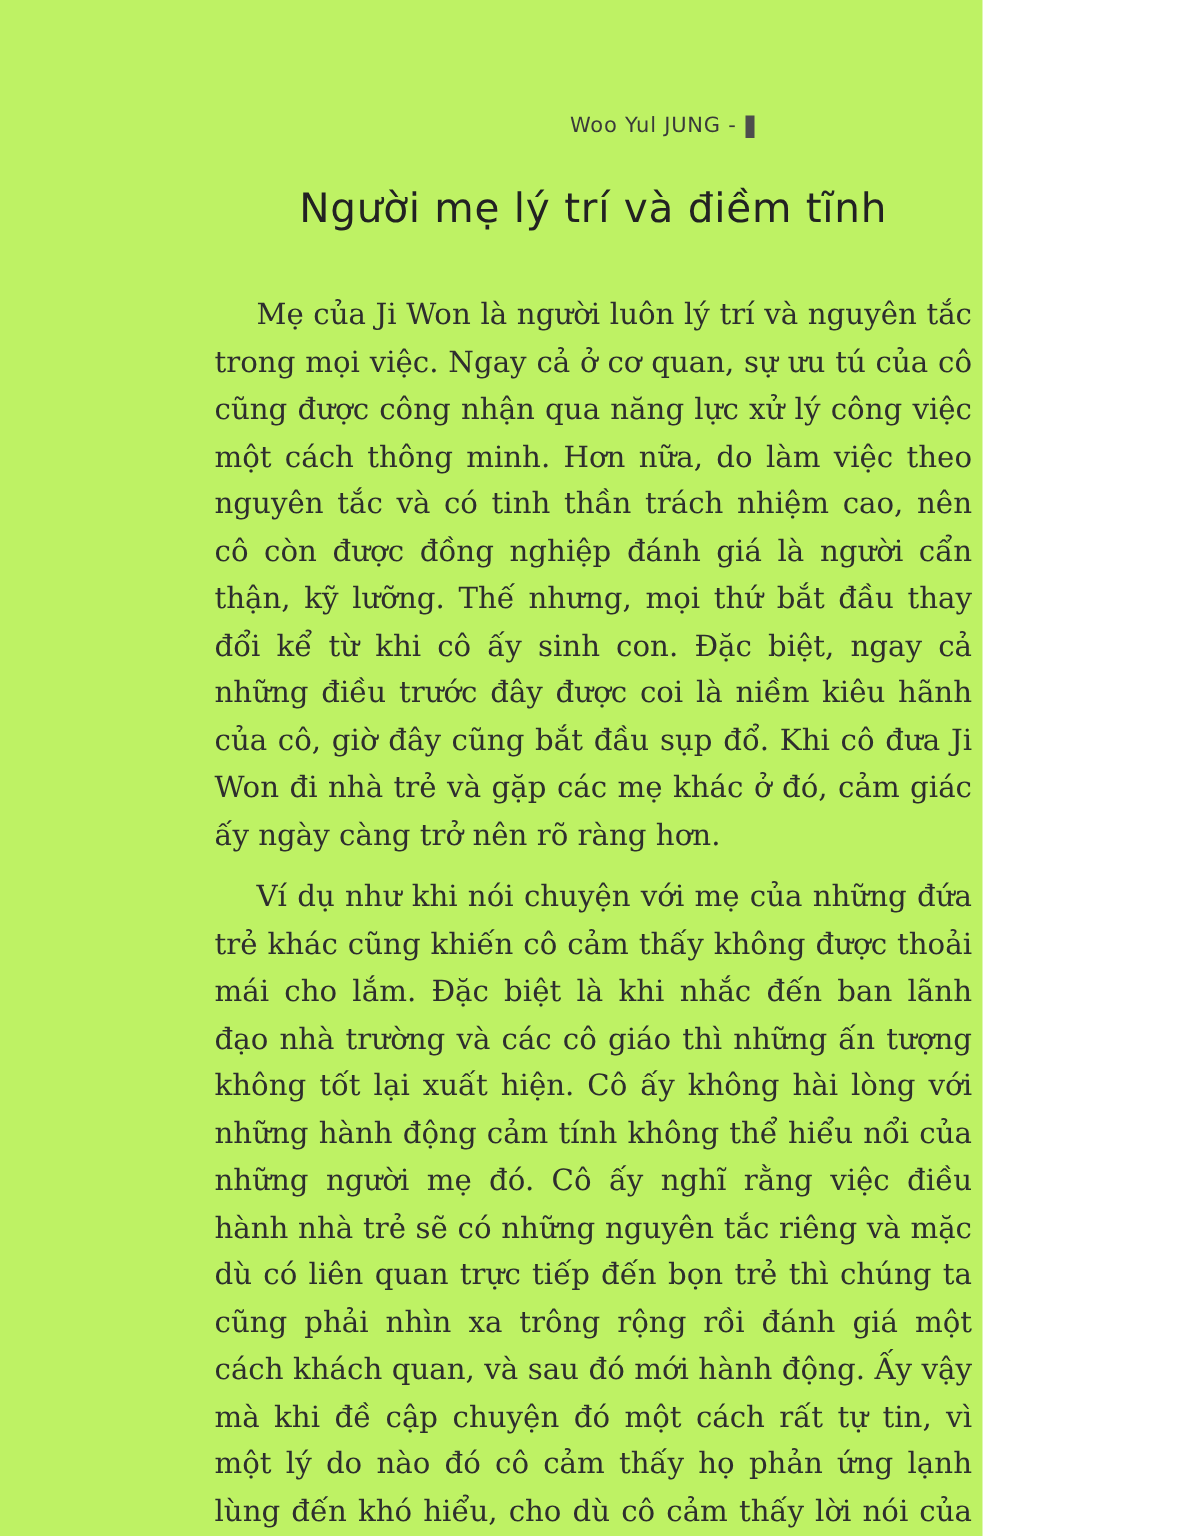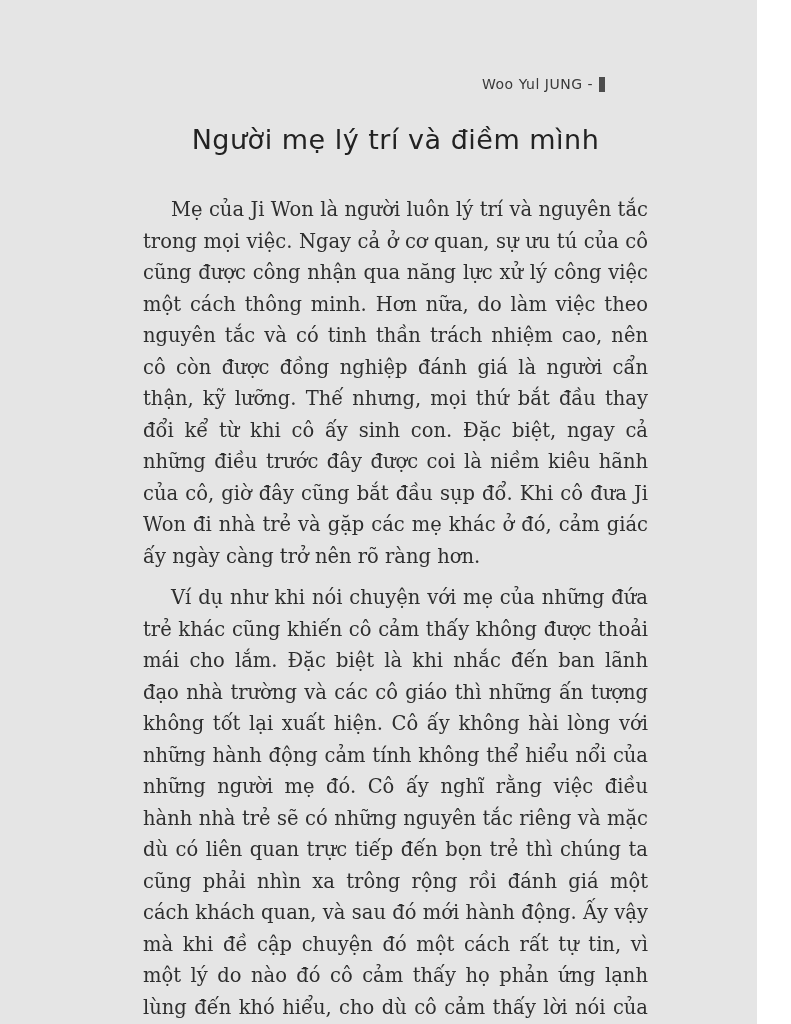--- a/index.html
+++ b/index.html
@@ -2,23 +2,23 @@
 <html lang="vi"><head>
 <meta charset="utf-8">
 <style>
   html, body {
     margin: 0;
     padding: 0;
     background: #ffffff;
   }
   .page {
     position: relative;
-    width: 757px;
+    width: 655px;
     height: 1024px;
-    background: #e5e5e5;
+    background: #bef264;
     overflow: hidden;
     font-family: "DejaVu Serif", "Liberation Serif", serif;
     color: #2e2e2e;
   }
   .running-head {
     position: absolute;
     top: 76px;
     right: 152px;
     font-family: "DejaVu Sans", "Liberation Sans", sans-serif;
     font-size: 14px;
@@ -66,21 +66,21 @@
 </head>
 <body>
 
 <div class="page">
 
   <div class="running-head">
     <span>Woo Yul JUNG -</span>
     <span class="page-marker-bar"></span>
   </div>
 
-  <h1 class="chapter-title">Người mẹ lý trí và điềm mình</h1>
+  <h1 class="chapter-title">Người mẹ lý trí và điềm tĩnh</h1>
 
   <div class="content">
     <p>Mẹ của Ji Won là người luôn lý trí và nguyên tắc trong mọi việc. Ngay cả ở cơ quan, sự ưu tú của cô cũng được công nhận qua năng lực xử lý công việc một cách thông minh. Hơn nữa, do làm việc theo nguyên tắc và có tinh thần trách nhiệm cao, nên cô còn được đồng nghiệp đánh giá là người cẩn thận, kỹ lưỡng. Thế nhưng, mọi thứ bắt đầu thay đổi kể từ khi cô ấy sinh con. Đặc biệt, ngay cả những điều trước đây được coi là niềm kiêu hãnh của cô, giờ đây cũng bắt đầu sụp đổ. Khi cô đưa Ji Won đi nhà trẻ và gặp các mẹ khác ở đó,  cảm giác ấy ngày càng trở nên rõ ràng hơn.</p>
     <p>Ví dụ như khi nói chuyện với mẹ của những đứa trẻ khác cũng khiến cô cảm thấy không được thoải mái cho lắm. Đặc biệt là khi nhắc đến ban lãnh đạo nhà trường và các cô giáo thì những ấn tượng không tốt lại xuất hiện. Cô ấy không hài lòng với những hành động cảm tính không thể hiểu nổi của những người mẹ đó. Cô ấy nghĩ rằng việc điều hành nhà trẻ sẽ có những nguyên tắc riêng và mặc dù có liên quan trực tiếp đến bọn trẻ thì chúng ta cũng phải nhìn xa trông rộng rồi đánh giá một cách khách quan, và sau đó mới hành động. Ấy vậy mà khi đề cập chuyện đó một cách rất tự tin, vì một lý do nào đó cô cảm thấy họ phản ứng lạnh lùng đến khó hiểu, cho dù cô cảm thấy lời nói của mình cũng có lý mà.</p>
 
   </div>
 
 </div>
 
 </body></html>

